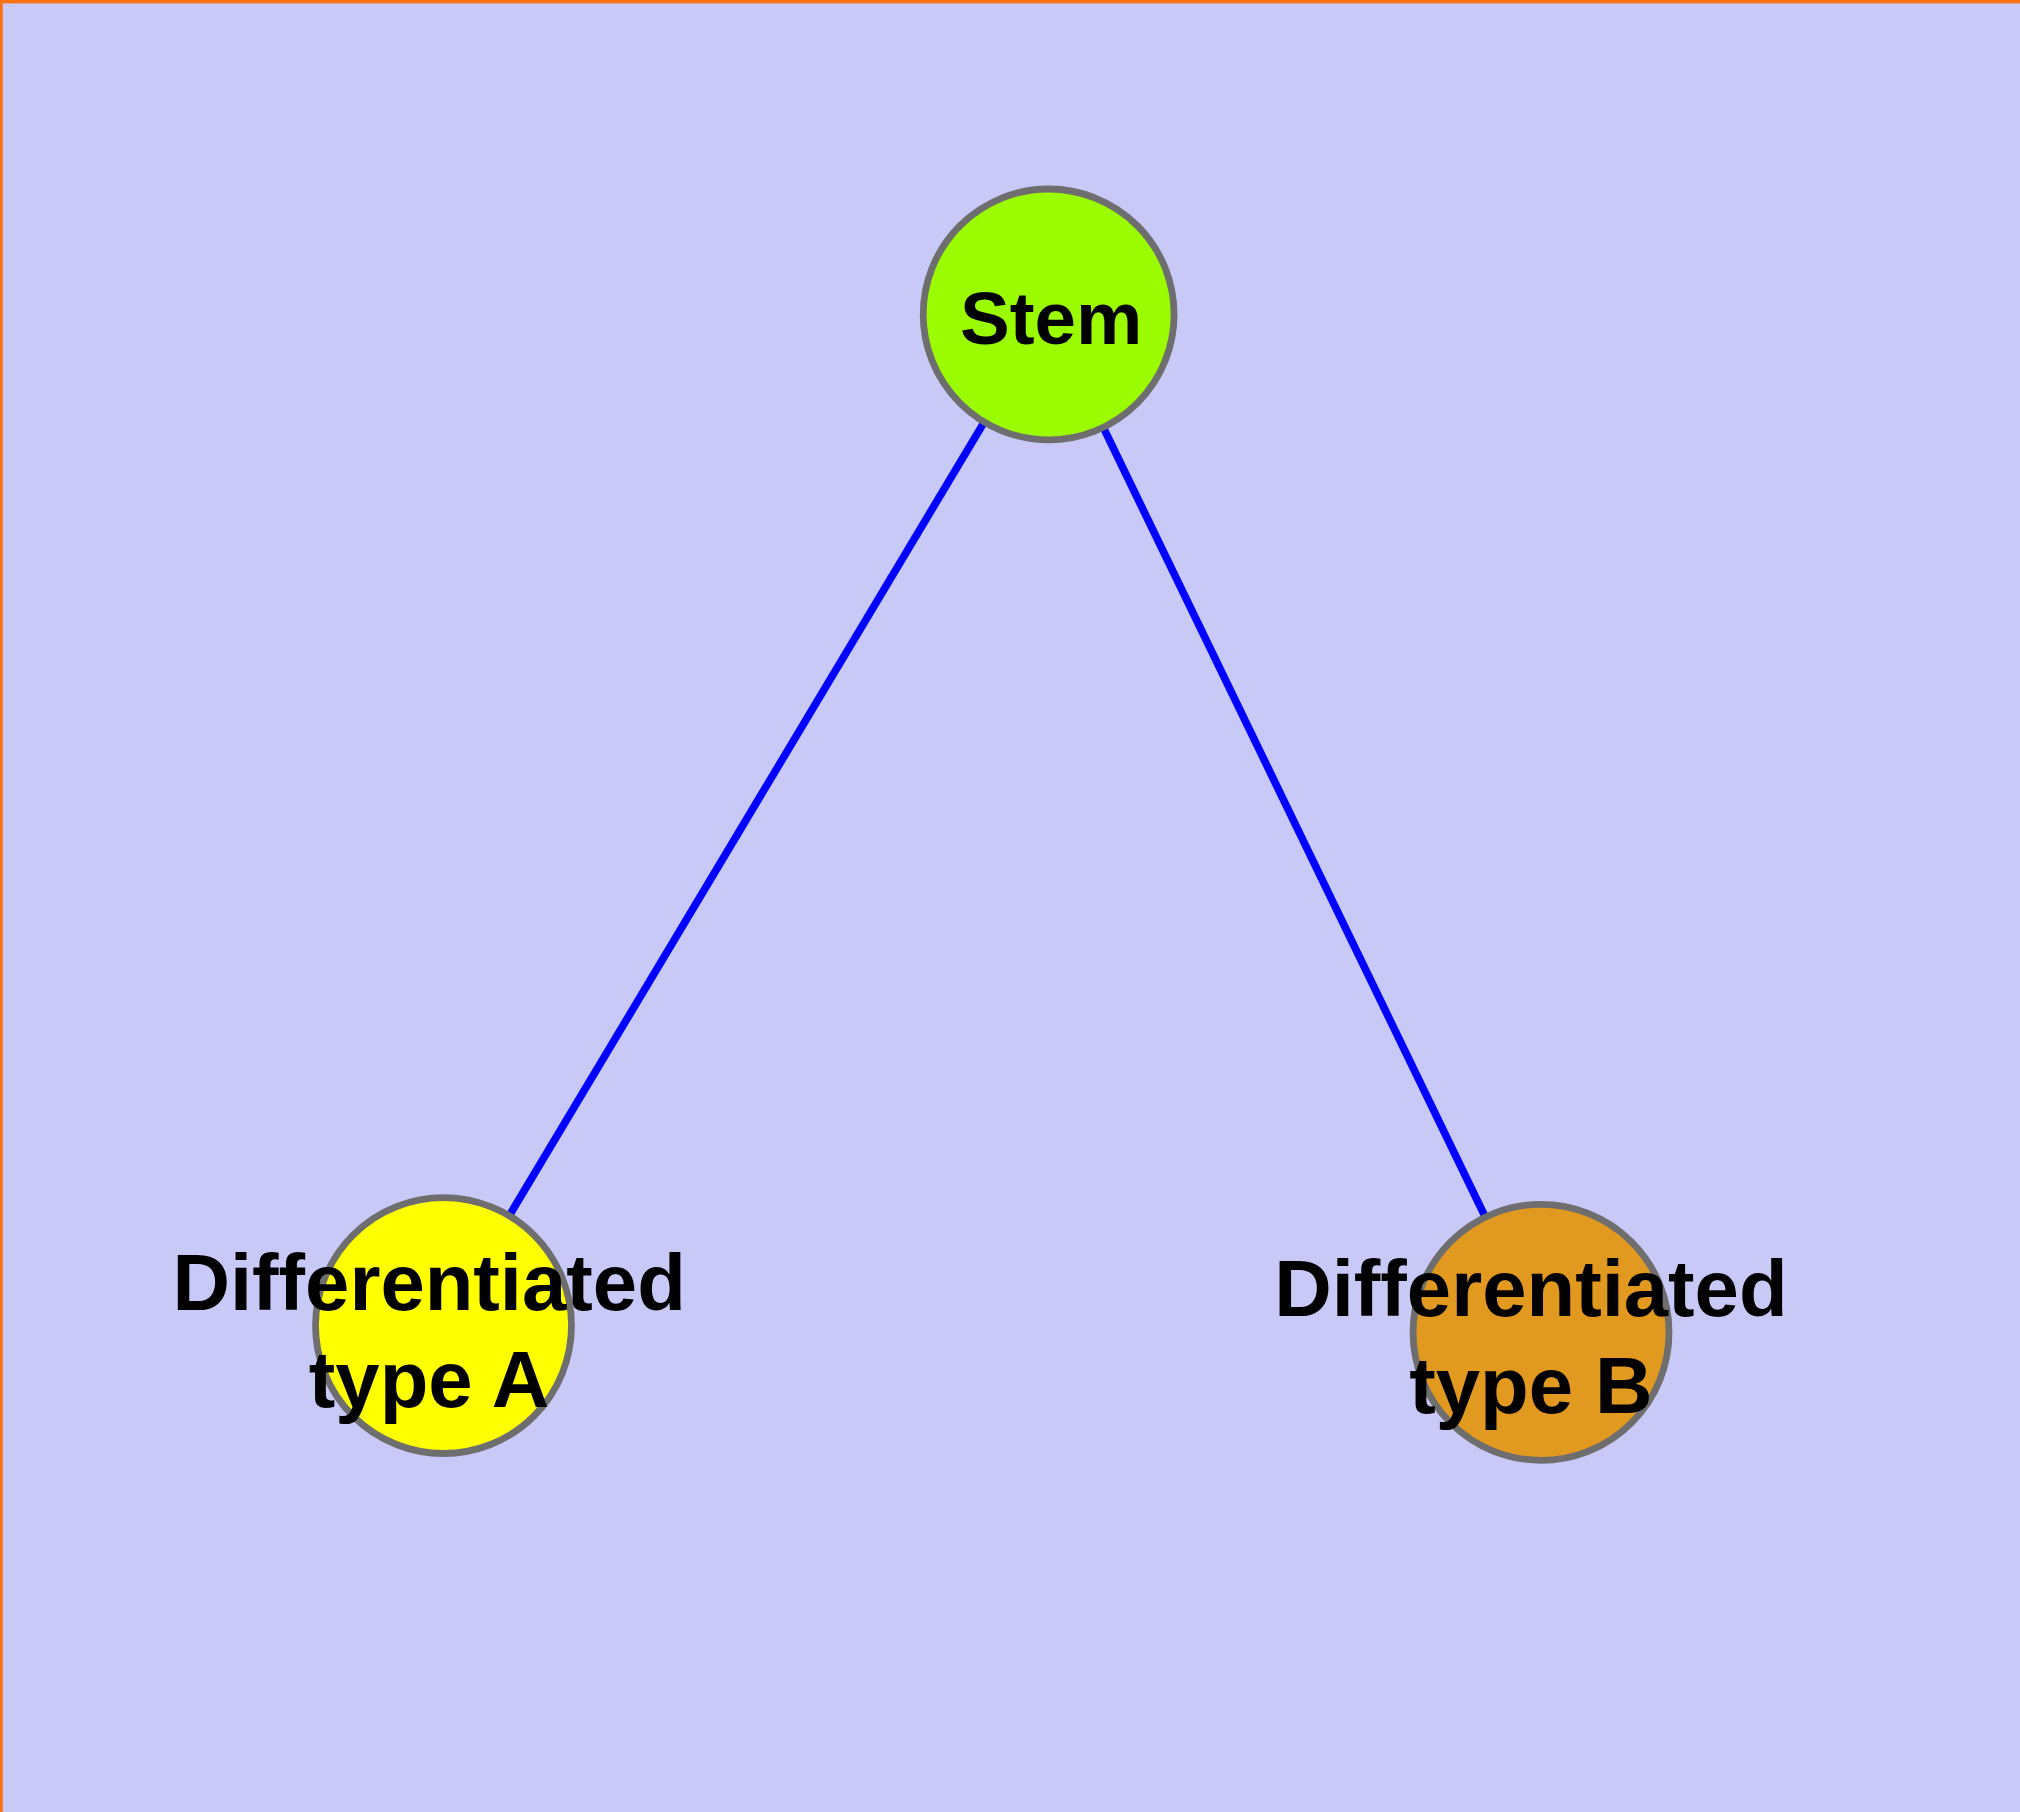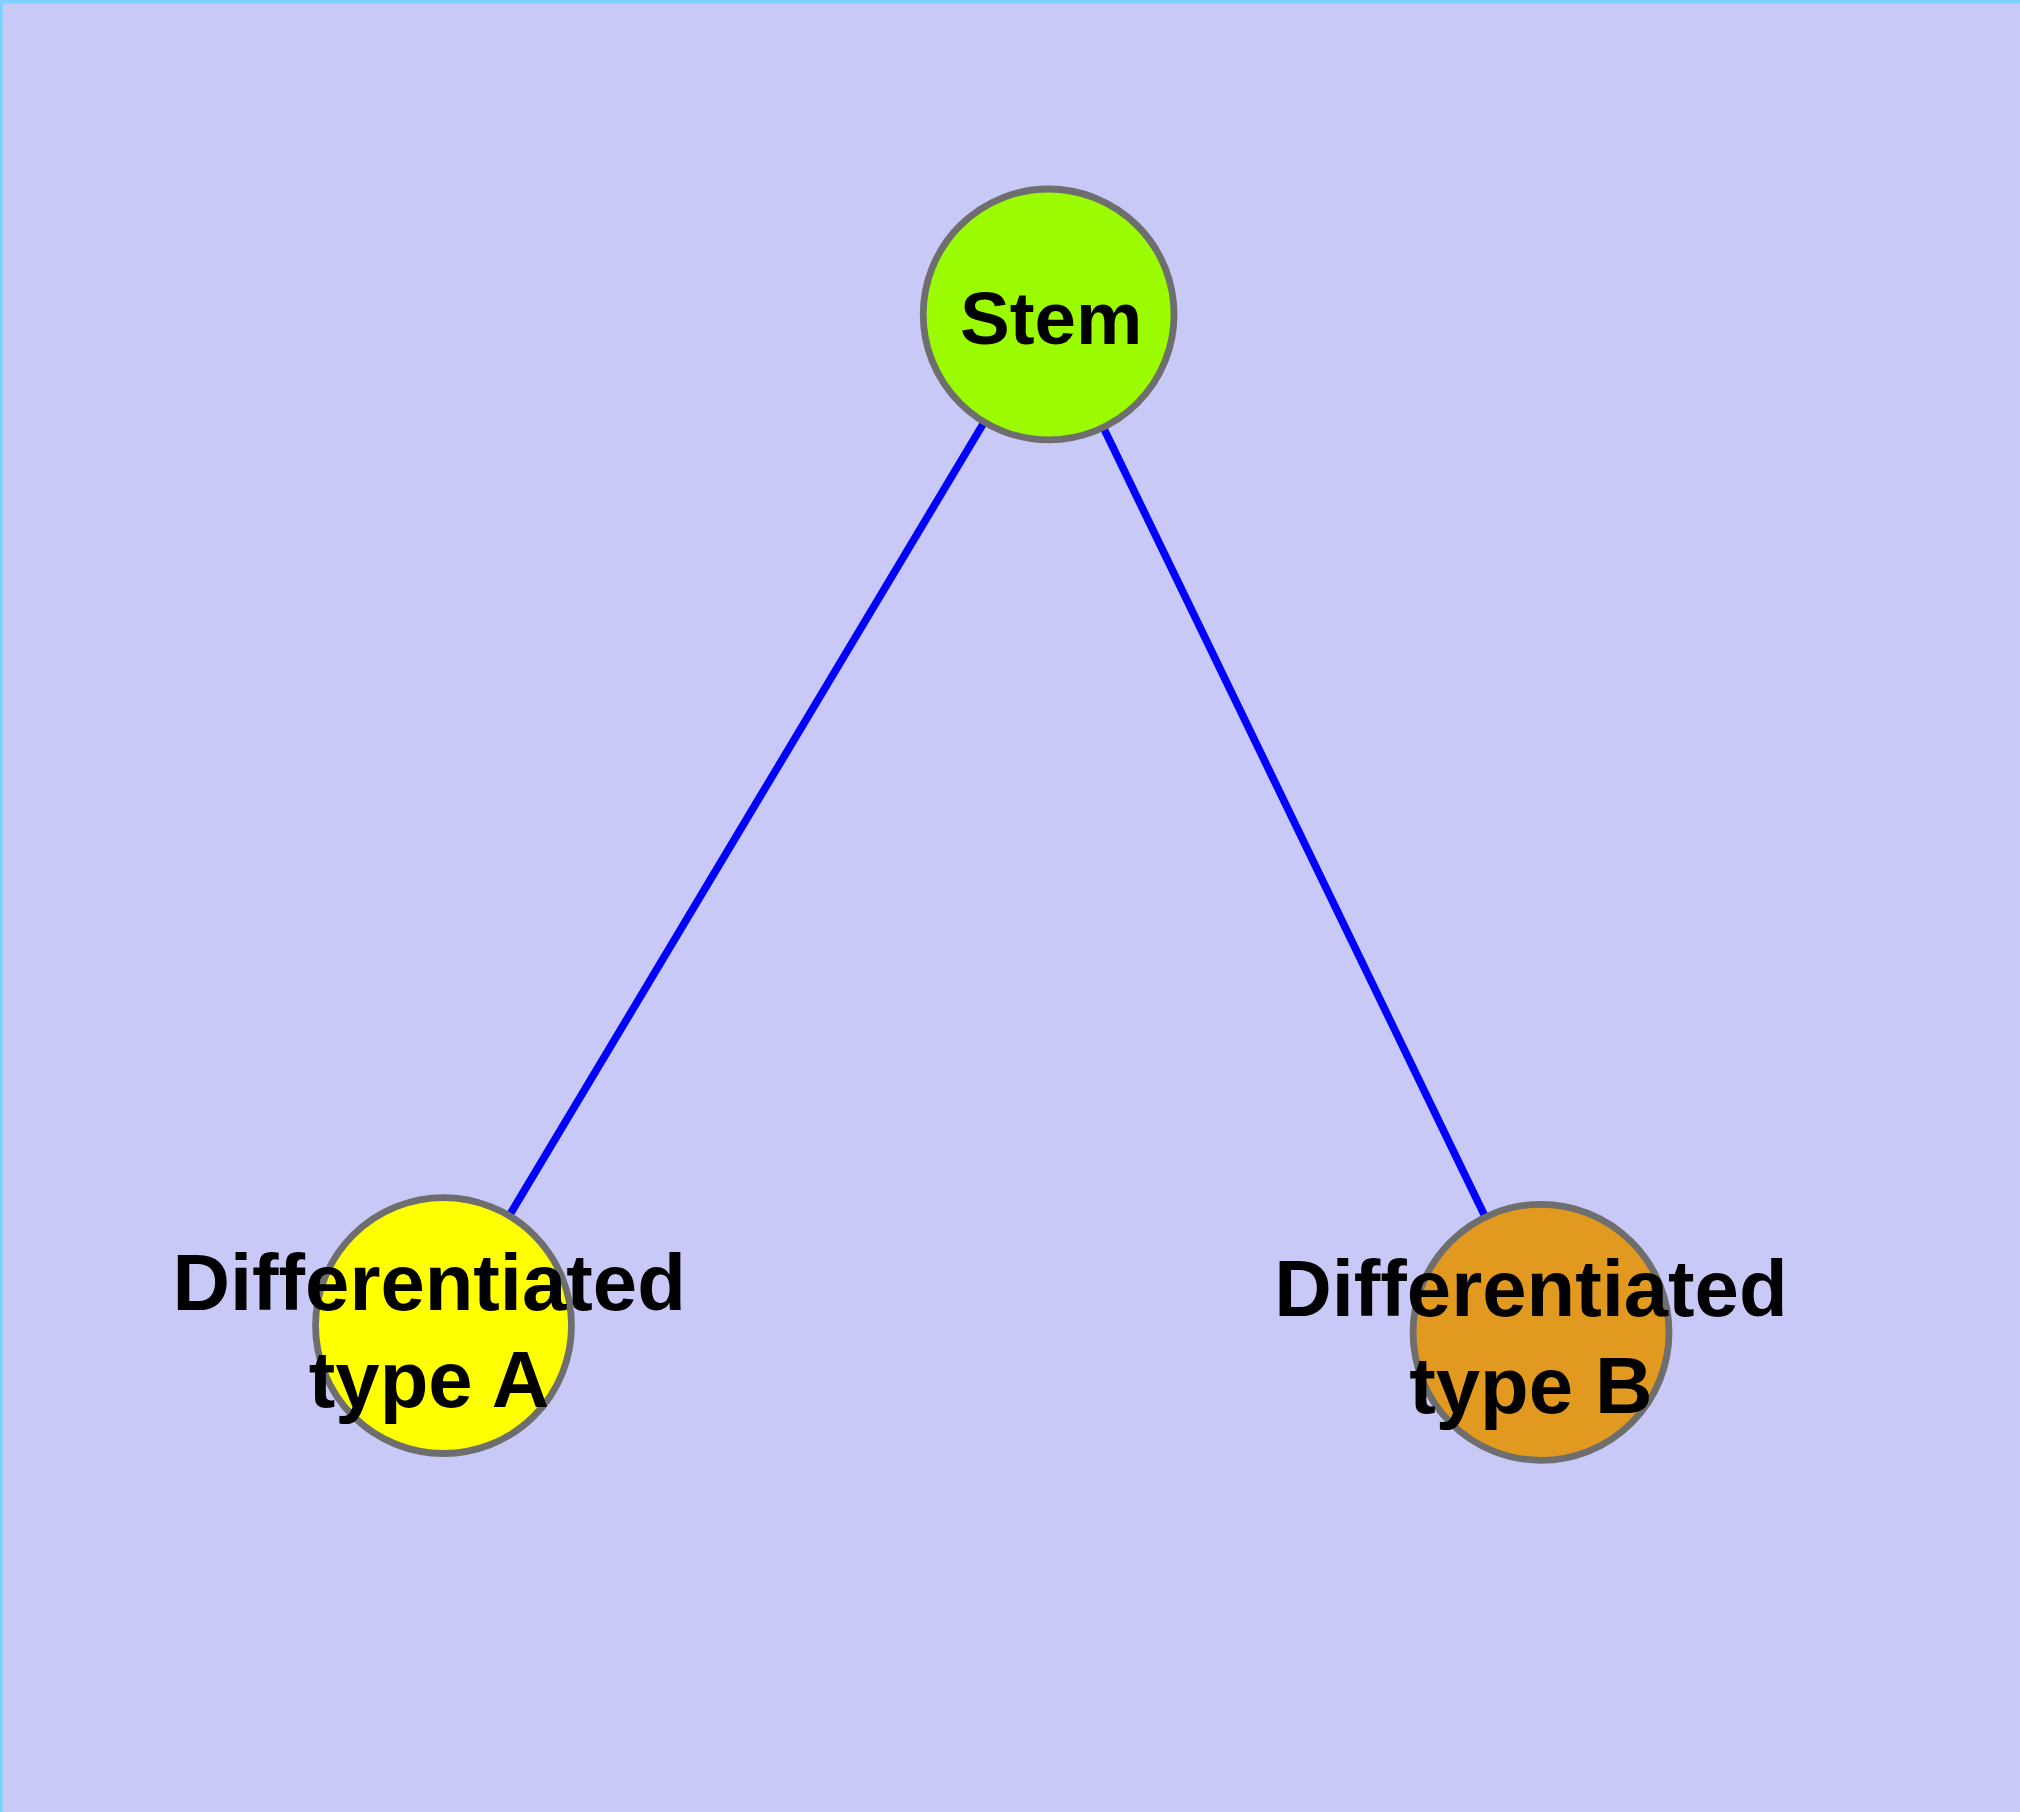--- a/index.html
+++ b/index.html
@@ -5,21 +5,21 @@
   html, body {
     margin: 0;
     padding: 0;
     background: #ffffff;
     font-family: "Liberation Sans", sans-serif;
   }
   .stage {
     position: relative;
     width: 2021px;
     height: 1812px;
-    background: #7dd3fc;
+    background: #f97316;
     overflow: hidden;
   }
   svg.graph {
     display: block;
     position: absolute;
     left: 0;
     top: 0;
   }
   .node-label {
     font-family: "Liberation Sans", sans-serif;

